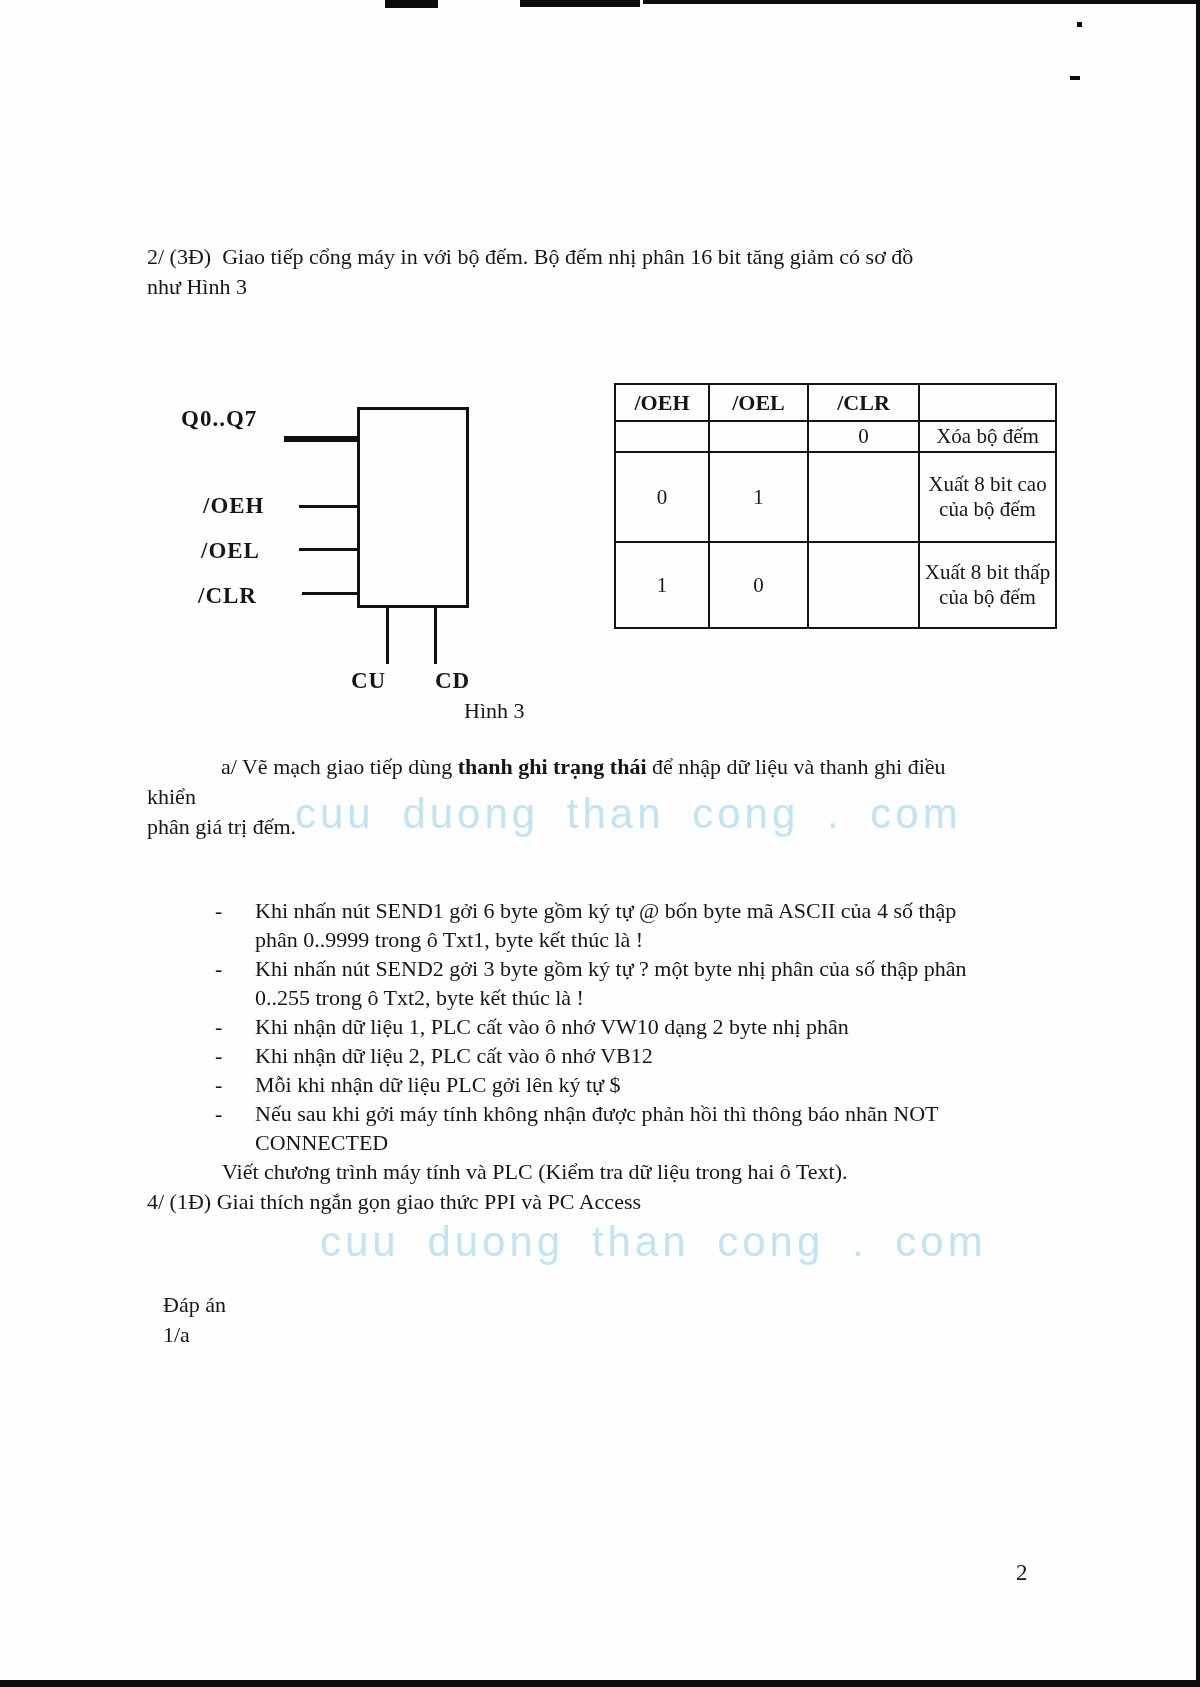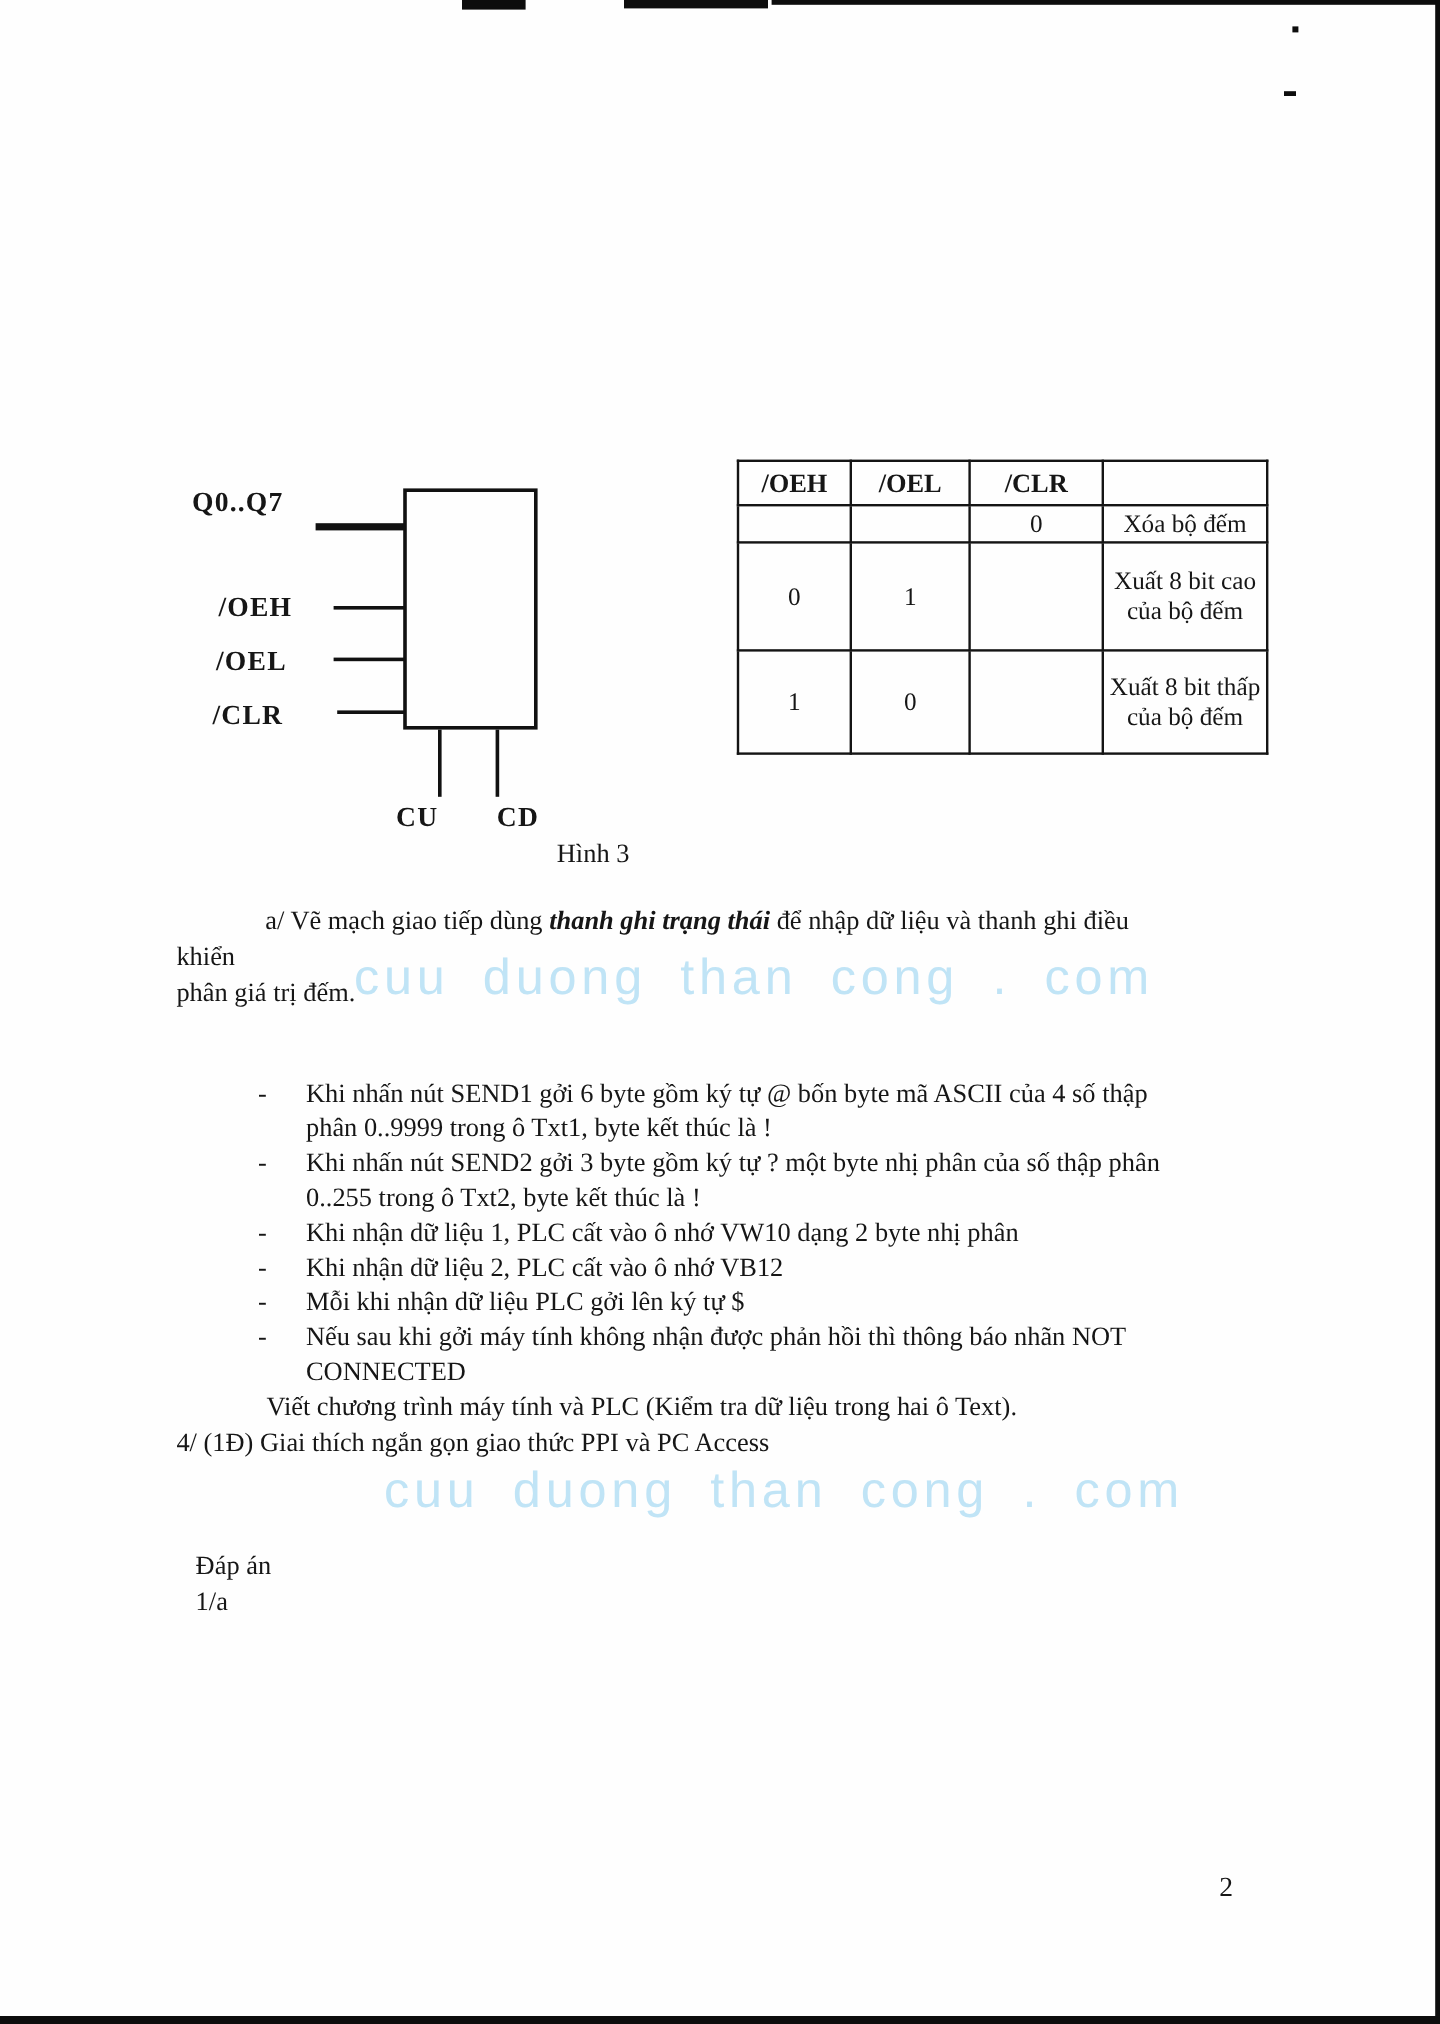--- a/index.html
+++ b/index.html
@@ -5,21 +5,21 @@
   html,body{margin:0;padding:0;}
   body{
     width:1200px;height:1687px;background:#ffffff;
     font-family:"Liberation Serif","DejaVu Serif",serif;
     color:#161616;
   }
   .page{position:relative;width:1200px;height:1687px;background:#fefefe;overflow:hidden;}
   .artifact{position:absolute;background:#0d0d0d;}
   .line{white-space:pre-wrap;font-size:22px;line-height:30px;}
   .ind{text-indent:74px;}
-  .bold{font-weight:bold;font-style:italic;}
+  .bold{font-weight:bold;}
   
   .wm{
     position:absolute;z-index:0;
     font-family:"Liberation Sans","DejaVu Sans",sans-serif;
     font-size:42px;line-height:44px;letter-spacing:4px;word-spacing:12px;
     color:rgba(140,205,238,0.55);
   }
   .content{position:absolute;z-index:1;}
   
   .fig-label{position:absolute;font-size:23px;font-weight:bold;letter-spacing:1px;}
@@ -49,22 +49,26 @@
   <div class="artifact" style="left:520px;top:0;width:120px;height:7px;"></div>
   <div class="artifact" style="left:643px;top:0;width:557px;height:4px;"></div>
   <div class="artifact" style="left:1077px;top:22px;width:5px;height:5px;"></div>
   <div class="artifact" style="left:1070px;top:76px;width:10px;height:4px;"></div>
   <div class="artifact" style="left:1196px;top:0;width:4px;height:1687px;"></div>
   <div class="artifact" style="left:0;top:1680px;width:1200px;height:7px;"></div>
 
   <div class="wm" style="left:295px;top:792px;">cuu duong than cong . com</div>
   <div class="wm" style="left:320px;top:1220px;">cuu duong than cong . com</div>
 
+  <div class="content" style="left:147px;top:242px;width:840px;">
+    <div class="line">2/ (3Đ)  Giao tiếp cổng máy in với bộ đếm. Bộ đếm nhị phân 16 bit tăng giảm có sơ đồ</div>
+    <div class="line">như Hình 3</div>
+  </div>
 
-  <div class="content" style="left:135px;top:390px;width:450px;height:320px;text-align:right;">
+  <div class="content" style="left:156px;top:390px;width:450px;height:320px;text-align:right;">
     <div class="fig-label" style="left:25px;top:16px;">Q0..Q7</div>
     <div class="counter-box" style="left:201px;top:17px;width:112px;height:201px;"></div>
     <div class="fig-line" style="left:128px;top:46px;width:75px;height:6px;"></div>
 
     <div class="fig-label" style="left:47px;top:103px;">/OEH</div>
     <div class="fig-line" style="left:143px;top:115px;width:60px;height:3px;"></div>
 
     <div class="fig-label" style="left:45px;top:148px;">/OEL</div>
     <div class="fig-line" style="left:143px;top:158px;width:60px;height:3px;"></div>
 

